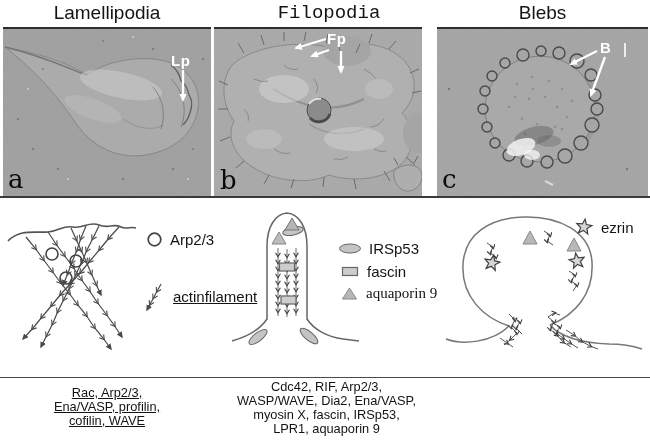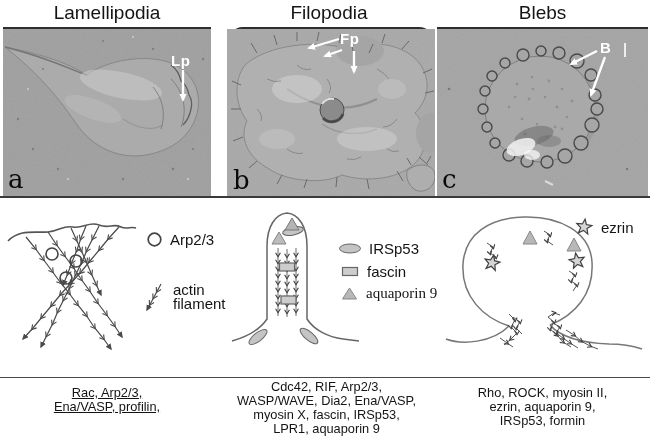--- a/index.html
+++ b/index.html
@@ -7,30 +7,30 @@
        font-family:"Liberation Sans",sans-serif;overflow:hidden;}
   .title{position:absolute;top:2px;text-align:center;font-size:19px;color:#141414;}
   .panel{position:absolute;top:27px;height:169px;border-top:2px solid #2e2e2e;box-sizing:border-box;}
   .panel svg.micro{display:block;width:100%;height:100%;}
   .mlabel{position:absolute;color:#ffffff;font-weight:bold;font-size:15px;letter-spacing:.5px;}
   .plabel{position:absolute;font-family:"DejaVu Serif",serif;font-size:26px;color:#0a0a0a;line-height:1;}
   .div1{position:absolute;left:0;top:196px;width:650px;height:2px;background:#3a3a3a;}
   .div2{position:absolute;left:0;top:377px;width:650px;height:1px;background:#4a4a4a;}
   .schem{position:absolute;left:0;top:199px;width:650px;height:178px;}
   .legend{position:absolute;display:flex;align-items:center;gap:7px;color:#141414;font-size:15px;}
-  .legend .stack{display:flex;flex-direction:column;line-height:14px;}
+  .legend .stack{display:flex;flex-direction:row;line-height:14px;text-decoration:underline;}
   .prot{position:absolute;text-align:center;font-size:12.8px;line-height:14px;color:#141414;}
 </style>
 </head>
 <body>
 
 <div class="fig">
 
   <div class="title" style="left:3px;width:208px;">Lamellipodia</div>
-  <div class="title" style="left:225px;width:208px;">Filopodia</div>
+  <div class="title" style="left:225px;width:208px;font-family:Liberation Mono, monospace;">Filopodia</div>
   <div class="title" style="left:437px;width:211px;">Blebs</div>
 
   <div class="panel" style="left:3px;width:208px;">
     <svg class="micro" viewBox="0 0 208 167">
       <defs>
         <filter id="nzA">
             <feTurbulence type="fractalNoise" baseFrequency="0.9" numOctaves="2" seed="3" stitchTiles="stitch"></feTurbulence>
           <feColorMatrix type="matrix" values="0 0 0 0 0.55  0 0 0 0 0.55  0 0 0 0 0.55  0 0 0 0.5 0"></feColorMatrix>
           </filter>
         <marker id="waA" markerUnits="userSpaceOnUse" markerWidth="11" markerHeight="11" refX="6" refY="3.5" orient="auto">
@@ -66,21 +66,21 @@
             <circle cx="25" cy="60" r="1"></circle>
             <circle cx="130" cy="8" r="1"></circle>
         </g>
       </g>
       <line x1="180" y1="41" x2="180" y2="71" stroke="#fff" stroke-width="2.3" marker-end="url(#waA)"></line>
     </svg>
     <span class="mlabel" style="left:168px;top:23px;">Lp</span>
     <span class="plabel" style="left:5px;bottom:4px;">a</span>
   </div>
 
-  <div class="panel" style="left:227px;width:208px;border-radius:16px;">
+  <div class="panel" style="left:214px;width:208px;">
     <svg class="micro" viewBox="0 0 208 167">
       <defs>
         <filter id="nzB">
             <feTurbulence type="fractalNoise" baseFrequency="0.85" numOctaves="2" seed="7" stitchTiles="stitch"></feTurbulence>
           <feColorMatrix type="matrix" values="0 0 0 0 0.58  0 0 0 0 0.58  0 0 0 0 0.58  0 0 0 0.5 0"></feColorMatrix>
           </filter>
         <marker id="waB" markerUnits="userSpaceOnUse" markerWidth="11" markerHeight="11" refX="6" refY="3.5" orient="auto">
             <path d="M0,0 L8,3.5 L0,7 Z" fill="#fff"></path>
           </marker>
       </defs>
@@ -344,26 +344,22 @@
       <path d="M0,-8 L2,-2.8 L7.6,-2.5 L3.2,1.1 L4.7,6.5 L0,3.4 L-4.7,6.5 L-3.2,1.1 L-7.6,-2.5 L-2,-2.8 Z" transform="translate(10,10) rotate(8)" fill="#d6d6d6" stroke="#3f3f3f" stroke-width="1.2"></path>
     </svg>
     <span>ezrin</span>
   </div>
 
   <div class="div2"></div>
 
   <div class="prot" style="left:3px;width:208px;top:386px;text-decoration:underline;">
     <div>Rac, Arp2/3,</div>
     <div>Ena/VASP, profilin,</div>
+    <div>cofilin, WAVE</div>
   </div>
   <div class="prot" style="left:218px;width:217px;top:380px;">
     <div>Cdc42, RIF, Arp2/3,</div>
     <div>WASP/WAVE, Dia2, Ena/VASP,</div>
     <div>myosin X, fascin, IRSp53,</div>
     <div>LPR1, aquaporin 9</div>
   </div>
-  <div class="prot" style="left:437px;width:211px;top:386px;">
-    <div>Rho, ROCK, myosin II,</div>
-    <div>ezrin, aquaporin 9,</div>
-    <div>IRSp53, formin</div>
-  </div>
 
 </div>
 
 </body></html>

